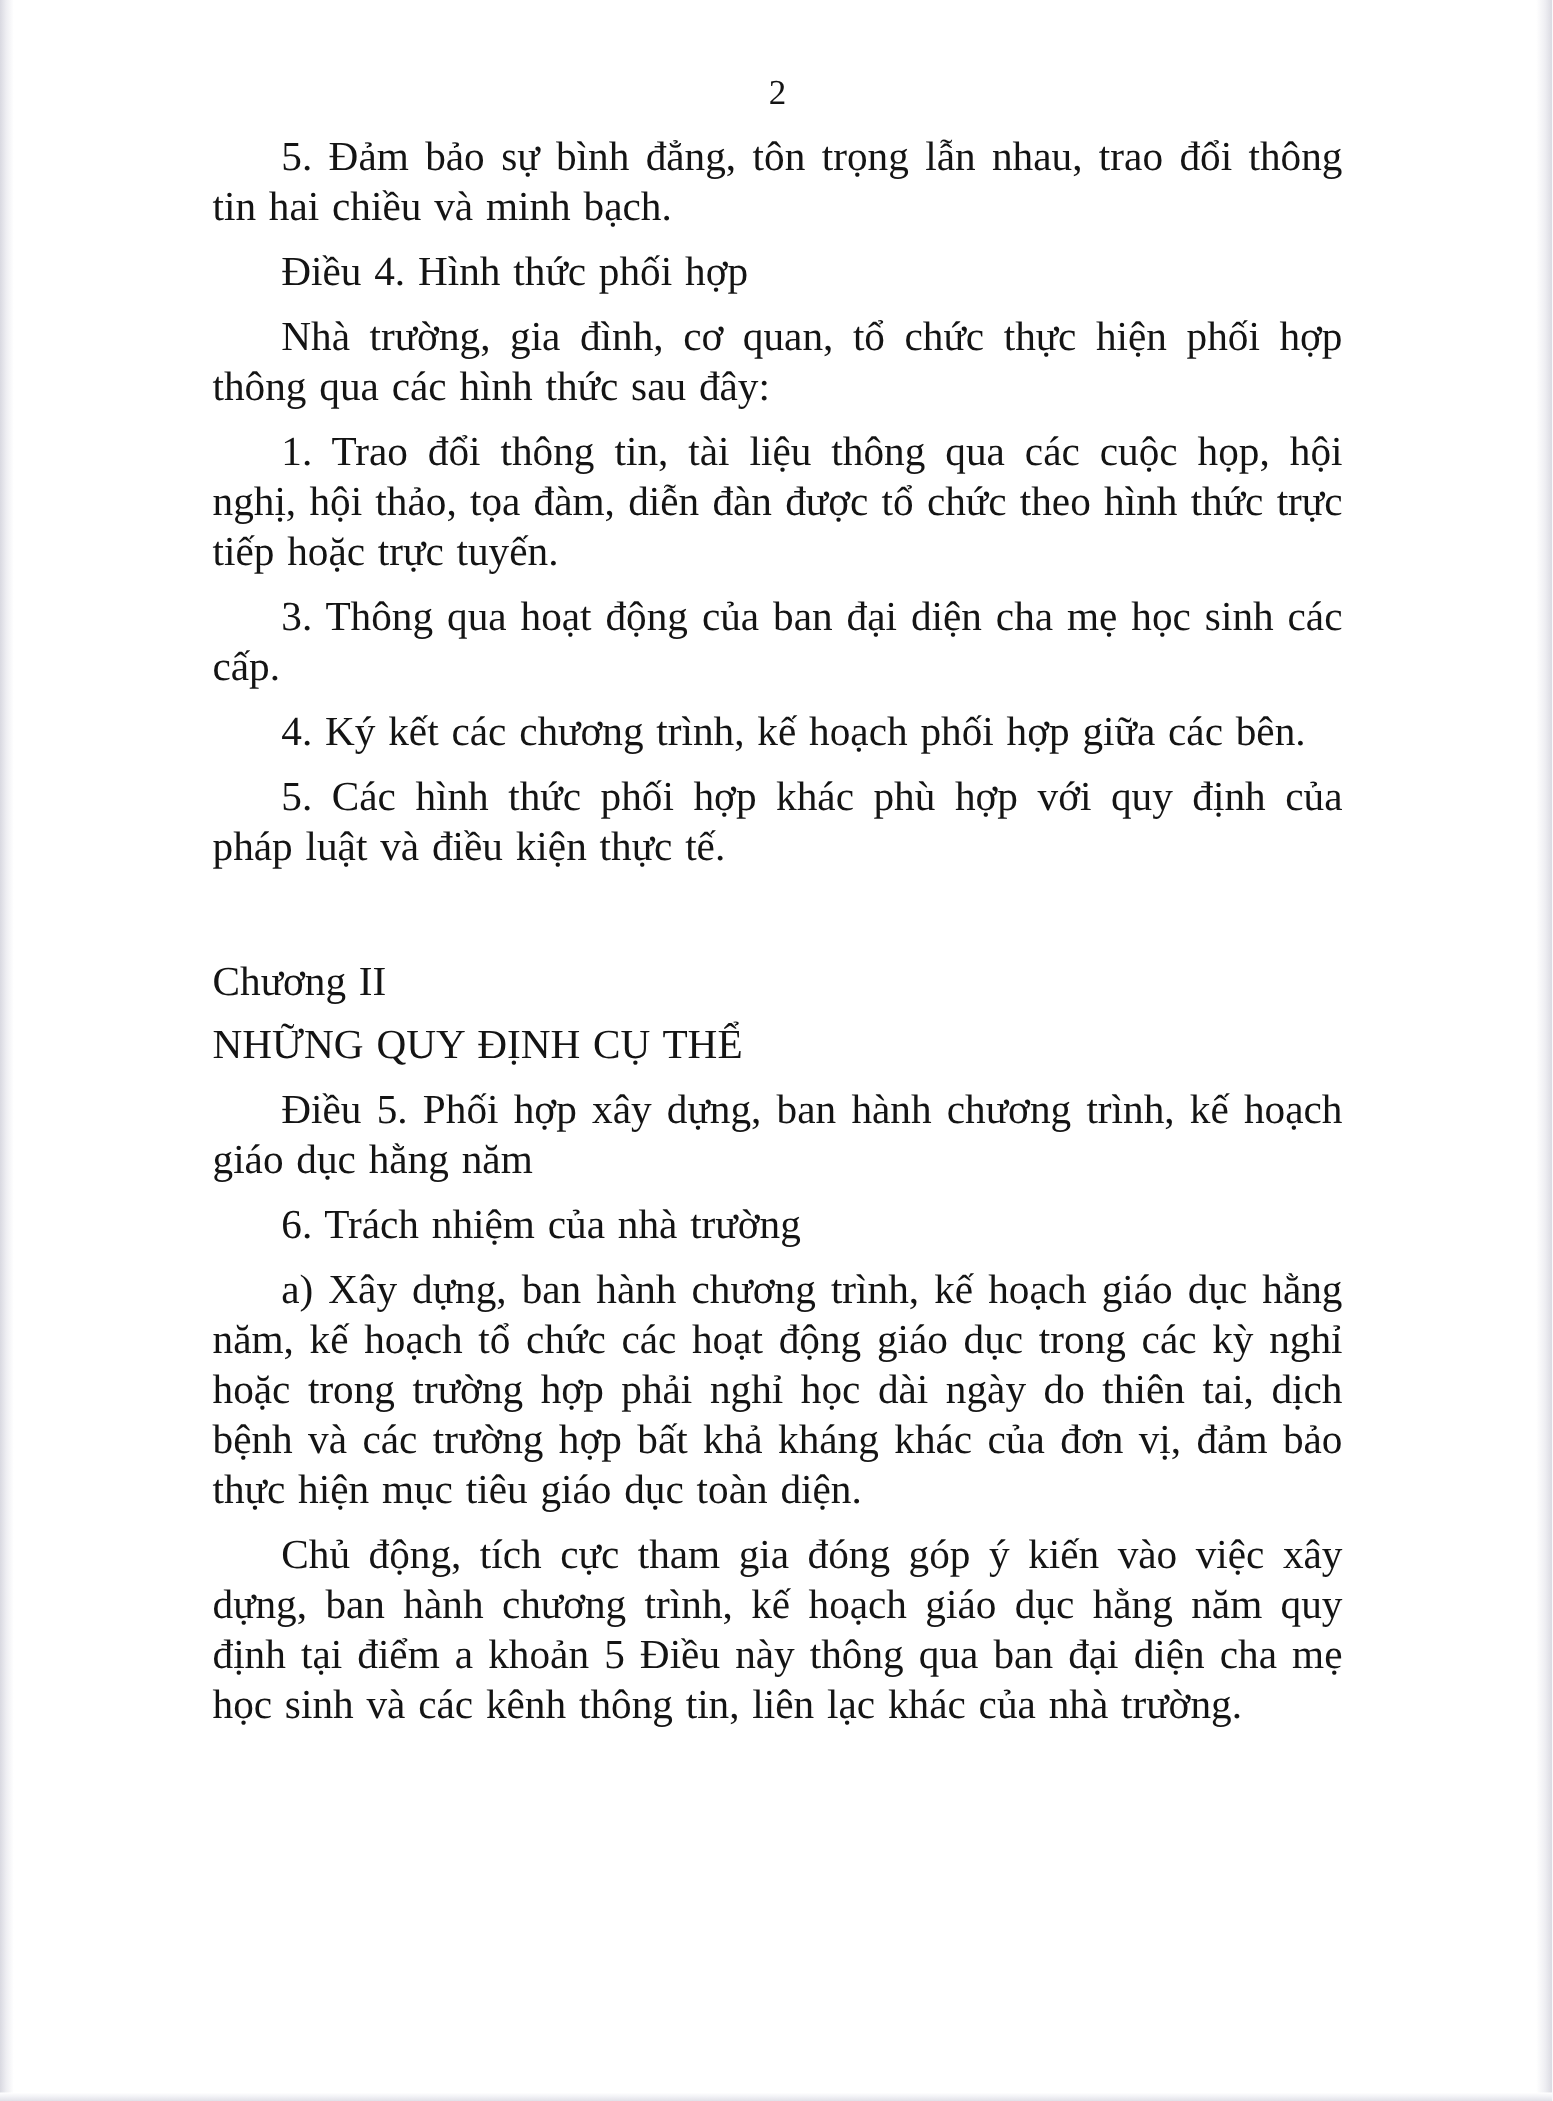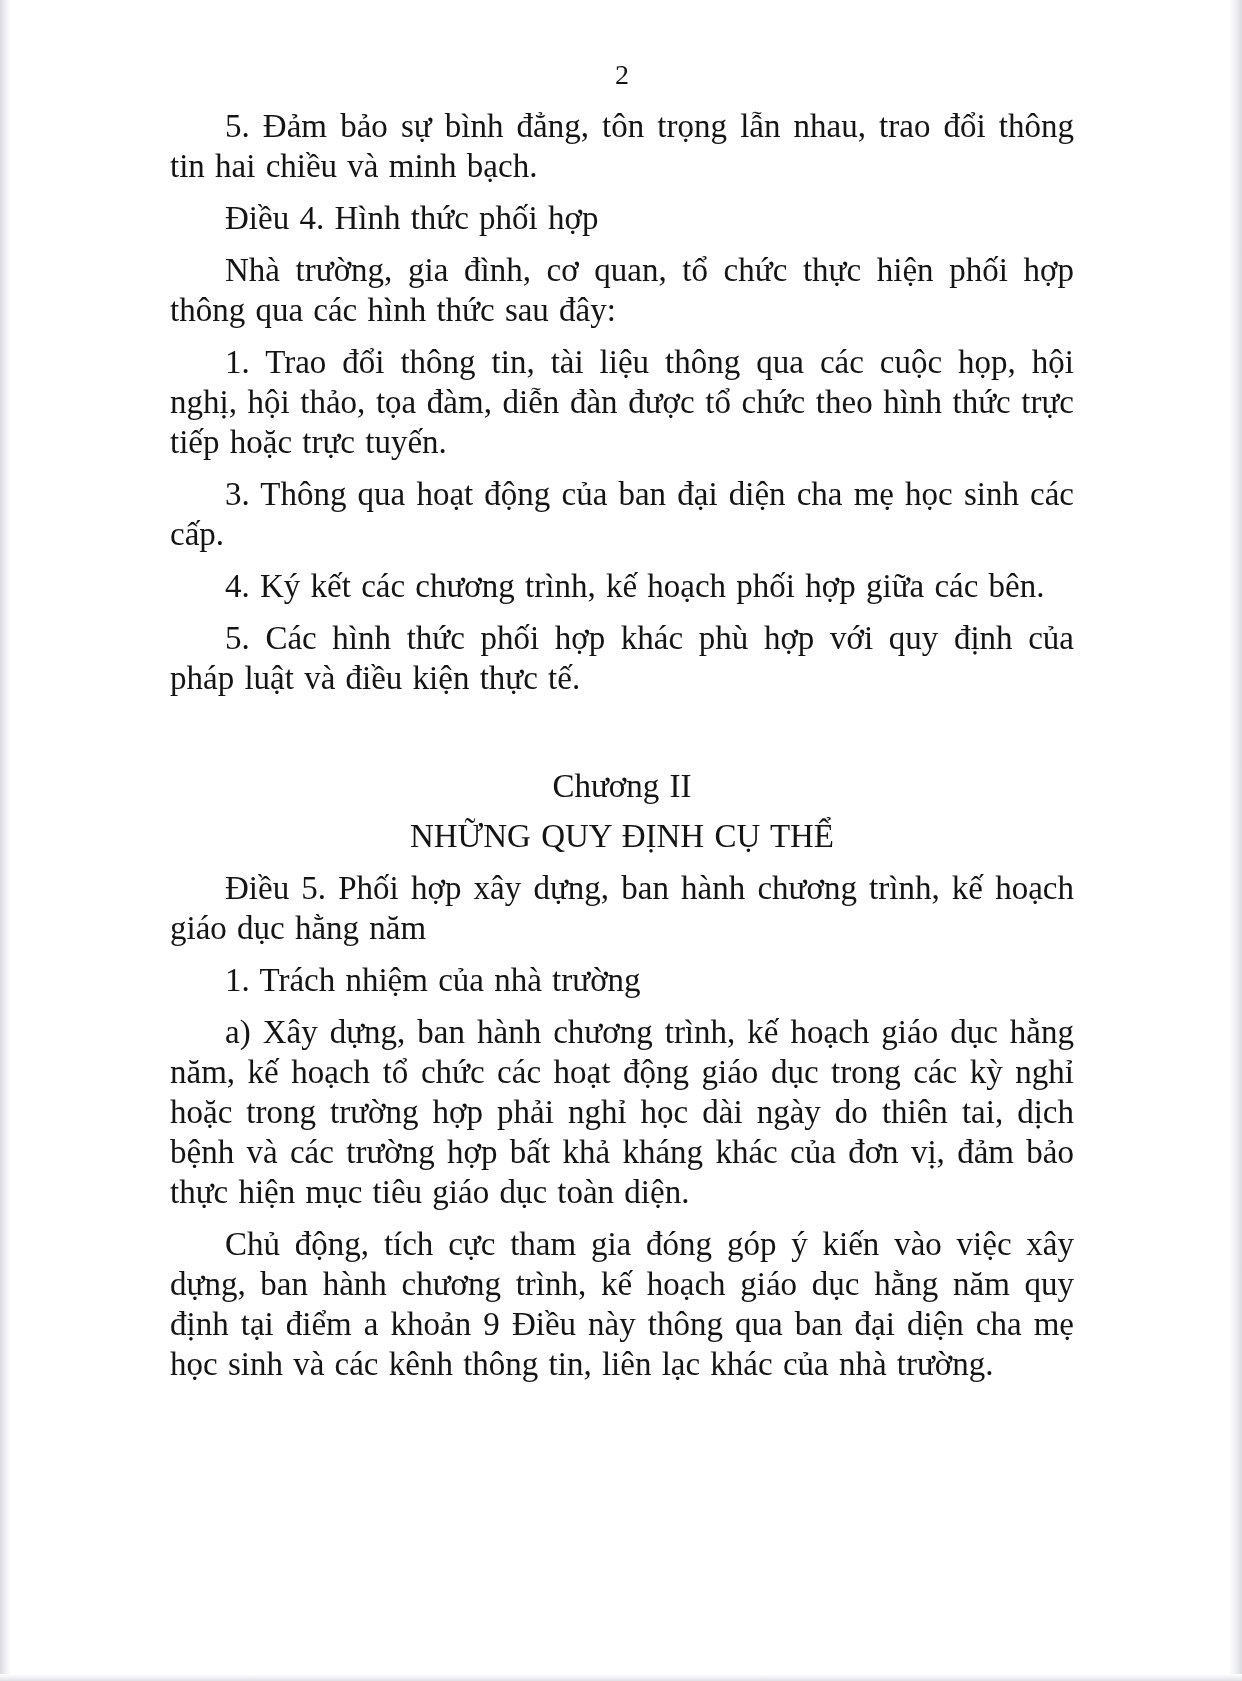--- a/index.html
+++ b/index.html
@@ -52,21 +52,20 @@
     font-size: 33px;
     line-height: 40px;
     text-align: justify;
     text-indent: 55px;
     word-spacing: 2px;
   }
   p.bold {
     font-weight: normal;
   }
   p.center {
-    text-align: center;
     text-indent: 0;
   }
   p.chapter-label {
     margin-top: 68px;
     margin-bottom: 10px;
   }
   p.chapter-title {
     margin-top: 10px;
     margin-bottom: 10px;
   }
@@ -93,26 +92,26 @@
     <p>4. Ký kết các chương trình, kế hoạch phối hợp giữa các bên.</p>
 
     <p>5. Các hình thức phối hợp khác phù hợp với quy định của pháp luật và điều kiện thực tế.</p>
 
     <p class="bold center chapter-label">Chương II</p>
 
     <p class="bold center chapter-title">NHỮNG QUY ĐỊNH CỤ THỂ</p>
 
     <p class="bold">Điều 5. Phối hợp xây dựng, ban hành chương trình, kế hoạch giáo dục hằng năm</p>
 
-    <p>1. Trách nhiệm của nhà trường</p>
+    <p>6. Trách nhiệm của nhà trường</p>
 
     <p>a) Xây dựng, ban hành chương trình, kế hoạch giáo dục hằng năm, kế hoạch tổ chức các hoạt động giáo dục trong các kỳ nghỉ hoặc trong trường hợp phải nghỉ học dài ngày do thiên tai, dịch bệnh và các trường hợp bất khả kháng khác của đơn vị, đảm bảo thực hiện mục tiêu giáo dục toàn diện.</p>
 
 
 
-    <p>Chủ động, tích cực tham gia đóng góp ý kiến vào việc xây dựng, ban hành chương trình, kế hoạch giáo dục hằng năm quy định tại điểm a khoản 9 Điều này thông qua ban đại diện cha mẹ học sinh và các kênh thông tin, liên lạc khác của nhà trường.</p>
+    <p>Chủ động, tích cực tham gia đóng góp ý kiến vào việc xây dựng, ban hành chương trình, kế hoạch giáo dục hằng năm quy định tại điểm a khoản 5 Điều này thông qua ban đại diện cha mẹ học sinh và các kênh thông tin, liên lạc khác của nhà trường.</p>
 
   </div>
 
   <div class="edge-left"></div>
   <div class="edge-right"></div>
   <div class="edge-bottom"></div>
 </div>
 
 </body></html>

